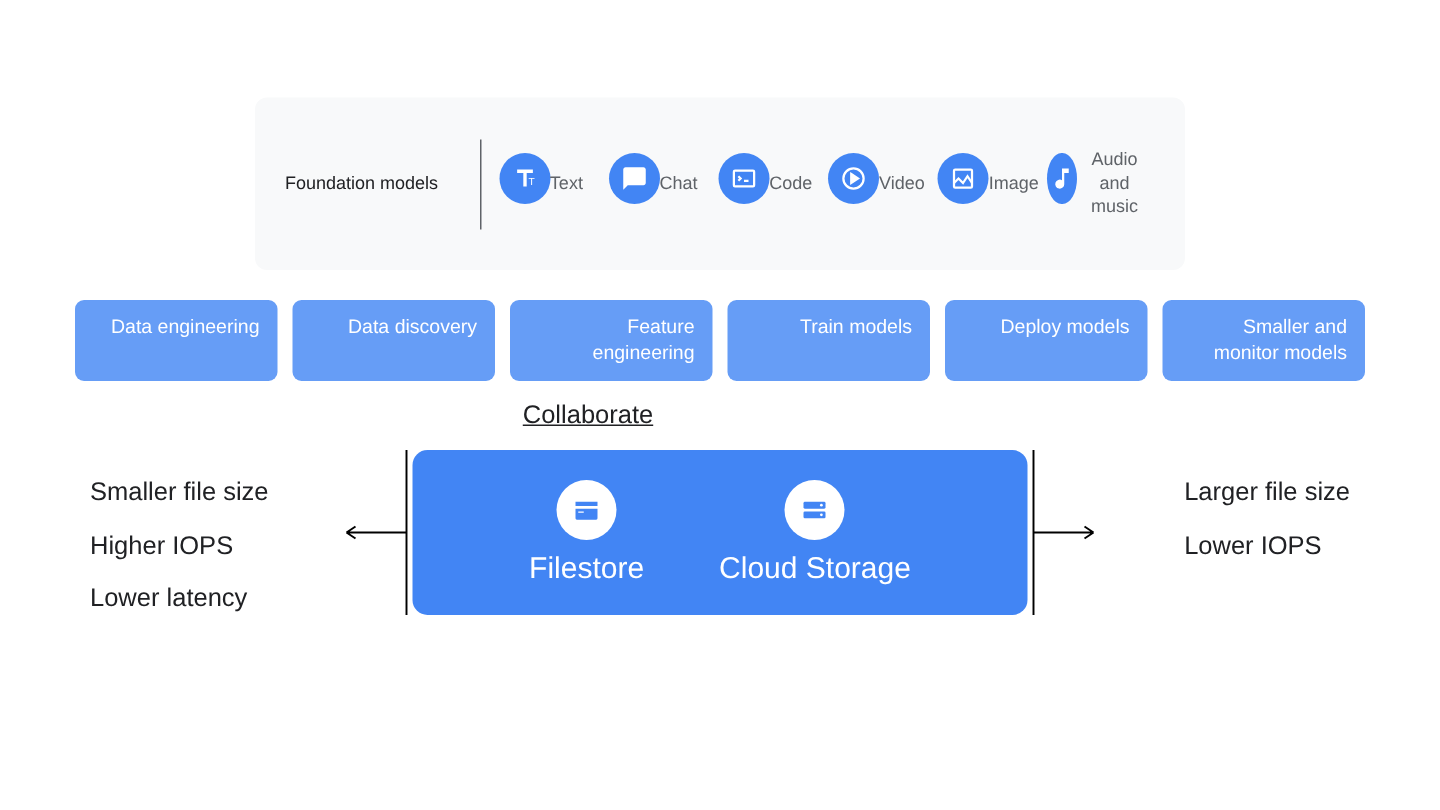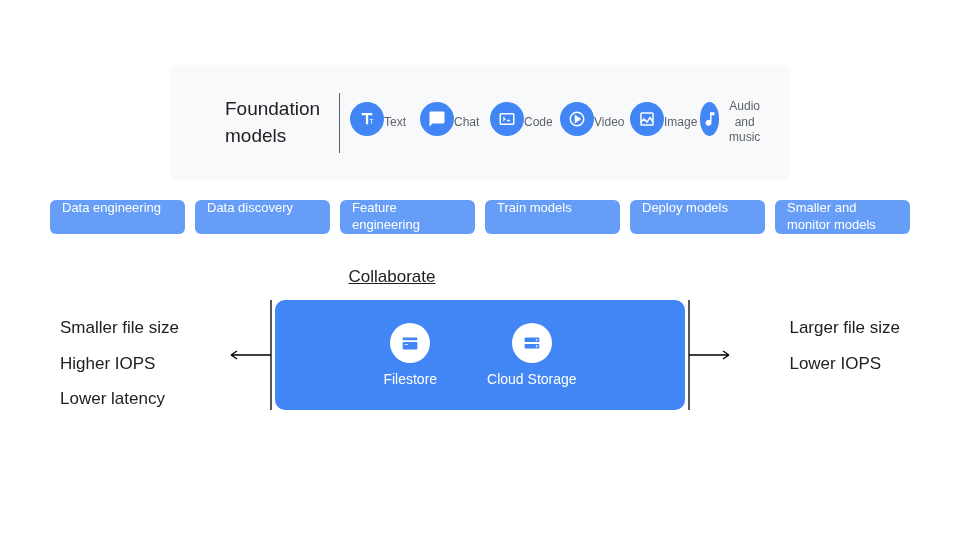--- a/index.html
+++ b/index.html
@@ -10,43 +10,44 @@
       top: 65px;
       left: 170px;
       width: 620px;
       height: 115px;
       background: #f8f9fa;
       border-radius: 8px;
       display: flex;
       align-items: center;
       padding: 10px 20px;
     }
-    .foundation-title { font-size: 19px; color: #202124; line-height: 1.4; width: 130px; margin-left: 35px; }
+    .foundation-title { font-size: 12px; color: #202124; line-height: 1.4; width: 130px; }
     .divider { width: 1px; height: 60px; background: #5f6368; margin: 0 10px 0 0; }
     .models-row { display: flex; gap: 0; flex: 1; justify-content: space-around; }
     .model-item { display: flex; flex-direction: row; align-items: center; width: 70px; text-align: center; }
     .model-icon { width: 34px; height: 34px; border-radius: 50%; background: #4285f4; display: flex; align-items: center; justify-content: center; margin-bottom: 8px; }
     .model-label { font-size: 12px; color: #5f6368; line-height: 1.3; }
     
     .pills-row {
       position: absolute;
       top: 200px;
       left: 50px;
       width: 860px;
       display: flex;
       gap: 10px;
     }
     .pill {
       background: #669df6;
       color: #fff;
       border-radius: 6px;
-      padding: 0 12px;
+      padding: 10px 12px;
       font-size: 13px;
       line-height: 1.3;
       flex: 1;
+      text-align: right;
     }
     
     .collaborate-label {
       position: absolute;
       top: 267px;
       left: 0;
       width: 784px;
       text-align: center;
       font-size: 17px;
       color: #202124;
@@ -85,21 +86,21 @@
       height: 110px;
       background: #4285f4;
       border-radius: 10px;
       display: flex;
       align-items: center;
       justify-content: center;
       gap: 50px;
     }
     .storage-item { display: flex; flex-direction: column; align-items: center; }
     .storage-icon { width: 40px; height: 40px; border-radius: 50%; background: #fff; display: flex; align-items: center; justify-content: center; margin-bottom: 8px; }
-    .storage-label { color: #fff; font-size: 14px; }
+    .storage-label { color: #fff; font-size: 20px; }
     
     .bracket-left {
       position: absolute;
       left: 225px;
       top: 0;
       height: 110px;
       display: flex;
       align-items: center;
     }
     .bracket-right {

